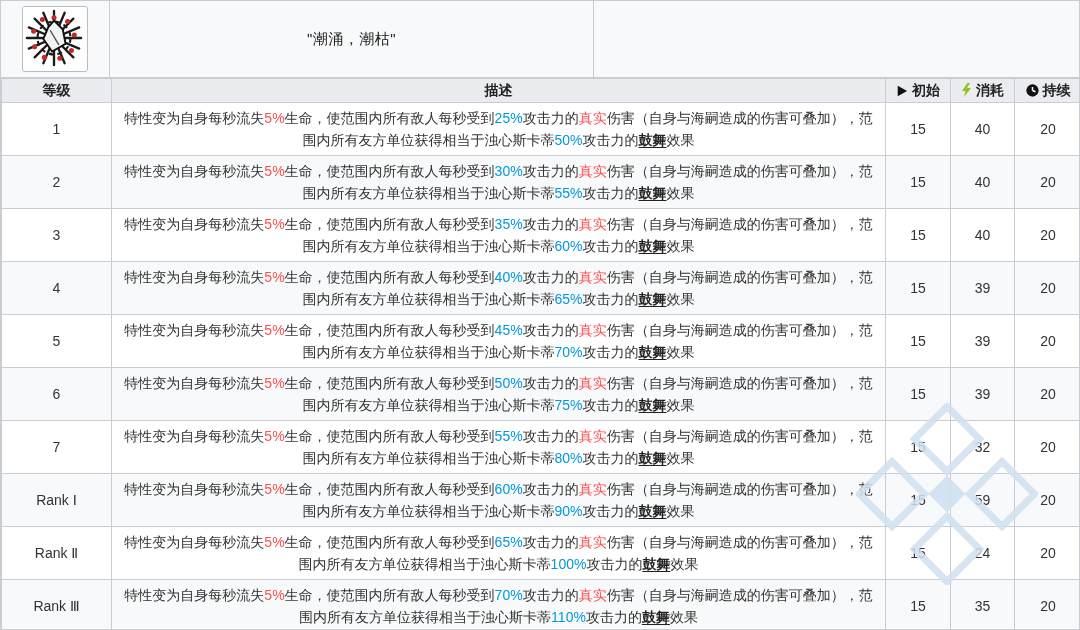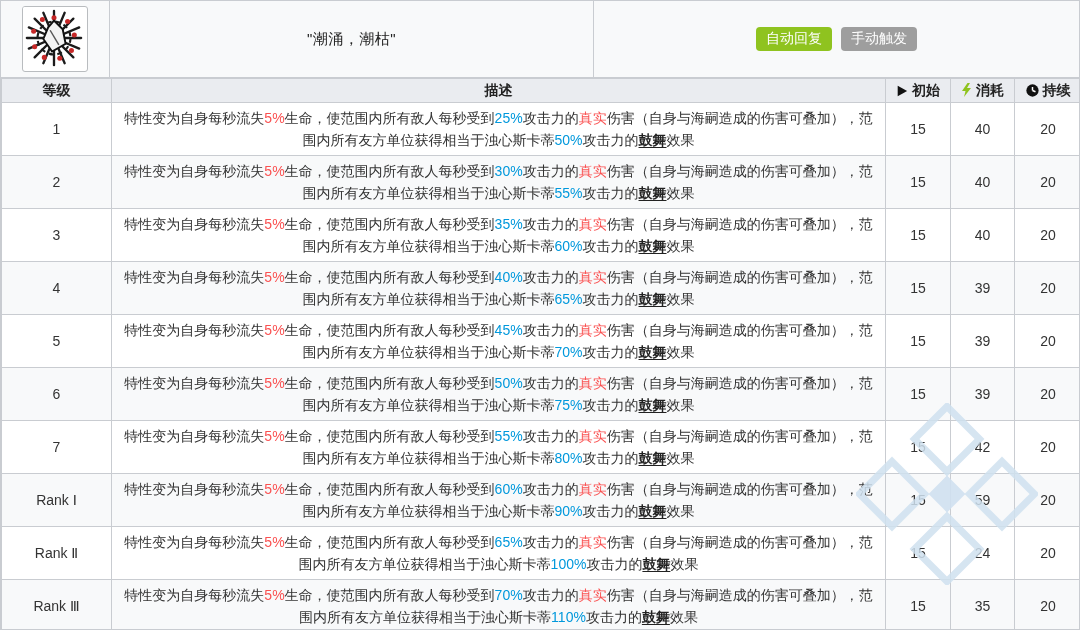--- a/index.html
+++ b/index.html
@@ -81,24 +81,20 @@
           </g>
           <circle cx="32" cy="32" r="17" fill="none" stroke="#1b1b1b" stroke-width="2.2" stroke-dasharray="5 4"></circle>
           <polygon points="32,14 41,23 44,38 30,46 21,33 26,21" fill="#f3f3f3" stroke="#111" stroke-width="2"></polygon>
           <line x1="28" y1="24" x2="37" y2="39" stroke="#555" stroke-width="1.5"></line>
         </svg>
       </div>
     </div>
     <div class="cell-title">
       <span class="skill-title">"潮涌，潮枯"</span>
     </div>
-    <div class="cell-badges">
-      <span class="badge badge-auto">自动回复</span>
-      <span class="badge badge-manual">手动触发</span>
-    </div>
   </div>
 
   <table class="skill">
     <colgroup>
       <col style="width:110px">
         <col style="width:774px">
         <col style="width:65px">
         <col style="width:64px">
         <col style="width:67px">
     </colgroup>
@@ -171,21 +167,21 @@
     <td class="desc"><span class="seg-plain">特性变为自身每秒流失</span><span class="seg-red">5%</span><span class="seg-plain">生命，使范围内所有敌人每秒受到</span><span class="seg-blue">50%</span><span class="seg-plain">攻击力的</span><span class="seg-red">真实</span><span class="seg-plain">伤害（自身与海嗣造成的伤害可叠加），范围内所有友方单位获得相当于浊心斯卡蒂</span><span class="seg-blue">75%</span><span class="seg-plain">攻击力的</span><span class="seg-term">鼓舞</span><span class="seg-plain">效果</span></td>
     <td>15</td>
     <td>39</td>
     <td>20</td>
   </tr>
 
   <tr>
     <td>7</td>
     <td class="desc"><span class="seg-plain">特性变为自身每秒流失</span><span class="seg-red">5%</span><span class="seg-plain">生命，使范围内所有敌人每秒受到</span><span class="seg-blue">55%</span><span class="seg-plain">攻击力的</span><span class="seg-red">真实</span><span class="seg-plain">伤害（自身与海嗣造成的伤害可叠加），范围内所有友方单位获得相当于浊心斯卡蒂</span><span class="seg-blue">80%</span><span class="seg-plain">攻击力的</span><span class="seg-term">鼓舞</span><span class="seg-plain">效果</span></td>
     <td>15</td>
-    <td>42</td>
+    <td>32</td>
     <td>20</td>
   </tr>
 
   <tr>
     <td>Rank Ⅰ</td>
     <td class="desc"><span class="seg-plain">特性变为自身每秒流失</span><span class="seg-red">5%</span><span class="seg-plain">生命，使范围内所有敌人每秒受到</span><span class="seg-blue">60%</span><span class="seg-plain">攻击力的</span><span class="seg-red">真实</span><span class="seg-plain">伤害（自身与海嗣造成的伤害可叠加），范围内所有友方单位获得相当于浊心斯卡蒂</span><span class="seg-blue">90%</span><span class="seg-plain">攻击力的</span><span class="seg-term">鼓舞</span><span class="seg-plain">效果</span></td>
     <td>15</td>
     <td>59</td>
     <td>20</td>
   </tr>

